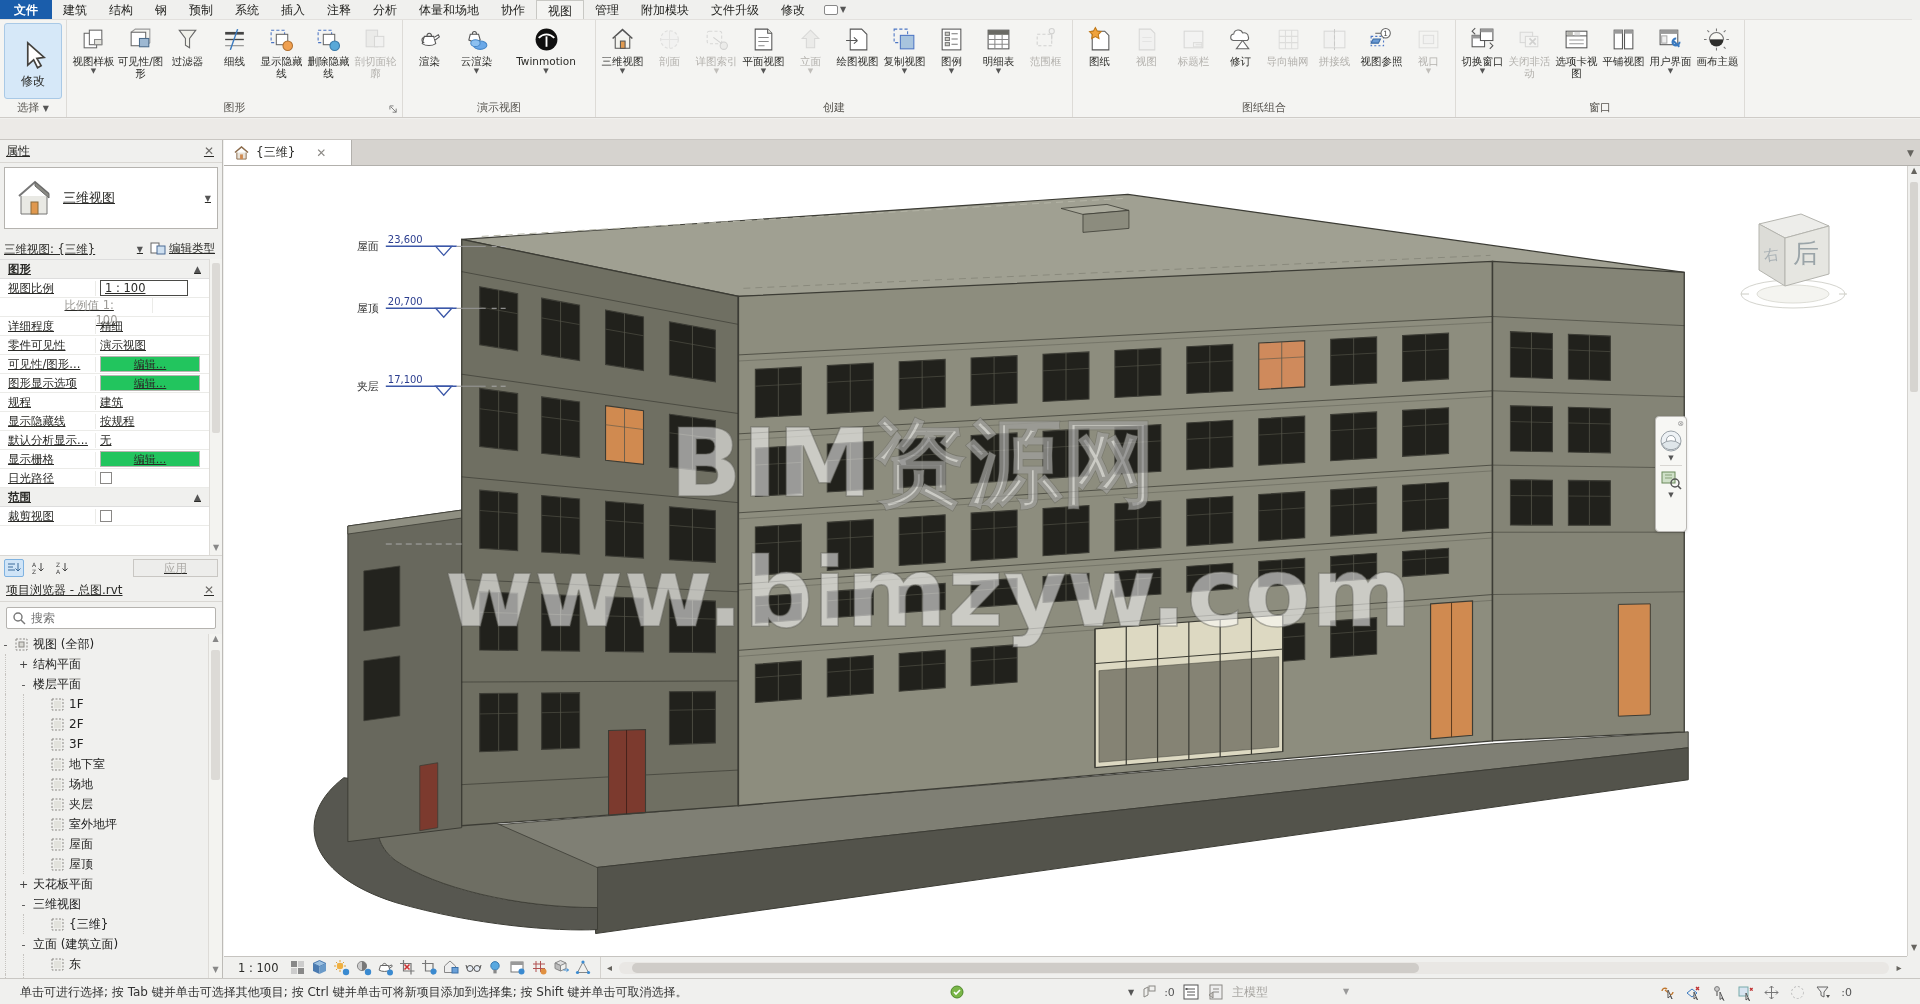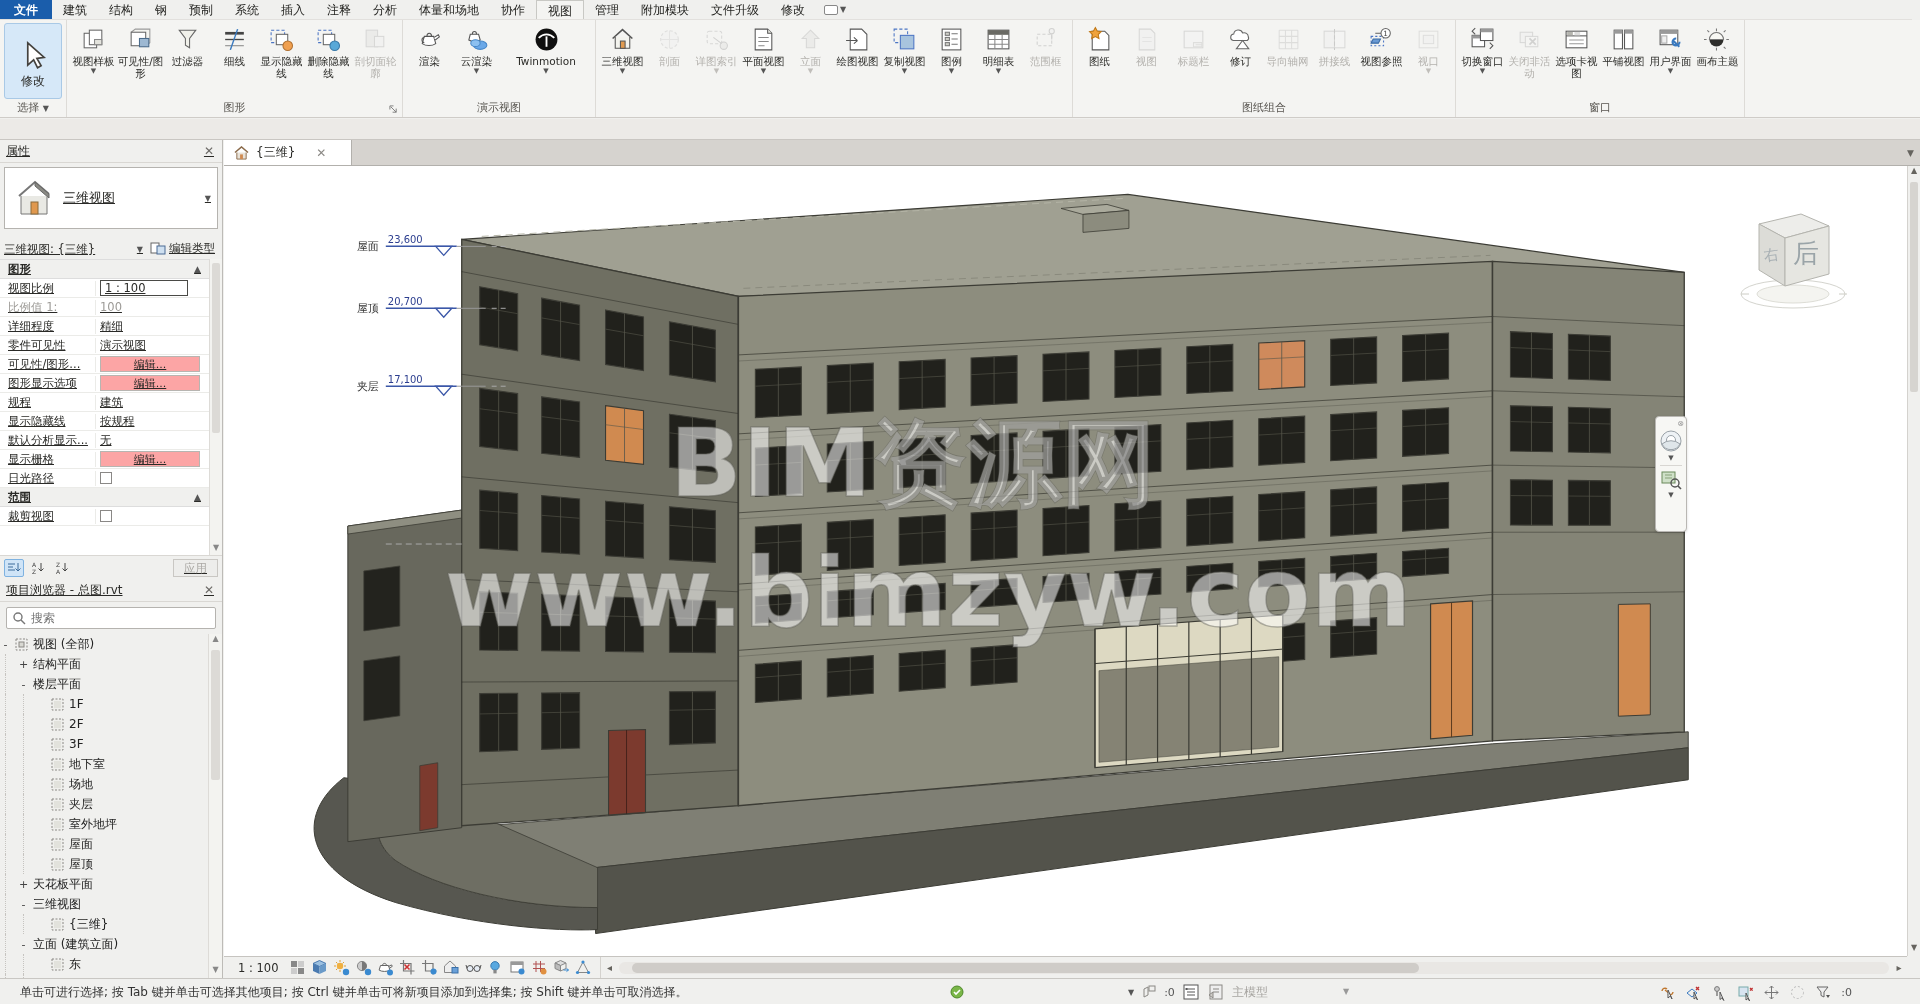--- a/index.html
+++ b/index.html
@@ -56,34 +56,34 @@
 #instbar .sel .caret { margin-left:auto; }
 #edittype { display:flex; align-items:center; gap:3px; font-size:11.5px; padding:1px 3px; }
 #propwrap { flex:none; display:flex; height:296px; }
 #propgrid { flex:1; background:#fff; border-top:1px solid #ddd; overflow:hidden; }
 .prow { display:flex; height:19px; align-items:center; border-bottom:1px solid #ebebe8; font-size:11.5px; }
 .prow .pl { width:96px; padding-left:8px; white-space:nowrap; overflow:hidden; flex:none;
   border-right:1px solid #ebebe8; }
 .prow .pv { flex:1; padding-left:4px; display:flex; align-items:center; }
 .prow.sec { background:#f0f0ee; font-weight:bold; border-bottom:1px solid #ddd; }
 .prow.sec .sc { margin-left:auto; margin-right:8px; font-weight:normal; color:#555; font-size:9px; }
-.prow.gray { color:#9c9a96; }
+.prow.gray { color:#9c9a96;flex-direction:column; }
 .pv .inbox { border:1px solid #4a4a46; background:#fff; padding:0 4px; height:16px; line-height:15px;
   min-width:88px; }
-.pv .btn { border:1px solid #b7b5b1; background:#fca5a5; height:16px; line-height:15px; text-align:center;
+.pv .btn { border:1px solid #b7b5b1; background:#22c55e; height:16px; line-height:15px; text-align:center;
   width:100px; font-size:11px; }
 .pv .chk { width:12px; height:12px; border:1px solid #8a8886; background:#fff; }
 #propscroll { width:13px; background:#f3f3f0; border-left:1px solid #dddbd7; position:relative; flex:none; }
 #propscroll .th { position:absolute; left:2px; right:2px; top:4px; height:170px; background:#dcdad6; border-radius:2px; }
 #propscroll .ar { position:absolute; left:0; right:0; height:12px; text-align:center; font-size:8px; color:#888; }
 #sortbar { height:24px; display:flex; align-items:center; padding:0 4px; gap:4px; border-top:1px solid #d9d7d3; flex:none; }
 #sortbar .sic { width:20px; height:18px; display:flex; align-items:center; justify-content:center; }
 #sortbar .sic.sel { background:#cfe4f7; border:1px solid #7fb2e0; border-radius:2px; }
 #applybtn { margin-left:auto; border:1px solid #c9c7c3; background:#ededeb; color:#aaa8a4;
-  padding:0 10px; height:18px; line-height:17px; font-size:11.5px; }
+  padding:0 30px; height:18px; line-height:17px; font-size:11.5px; }
 
 #browser { flex:1; display:flex; flex-direction:column; min-height:0; }
 #searchwrap { margin:5px 6px; flex:none; position:relative; }
 #searchwrap input { width:100%; height:22px; border:1px solid #b5b3af; border-radius:2px;
   padding:0 4px 0 24px; font-size:12px; background:#fff; color:#333; outline:none;
   font-family:inherit; }
 #searchwrap .mag { position:absolute; left:6px; top:4px; width:14px; height:14px; }
 #treewrap { flex:1; position:relative; min-height:0; }
 #tree { position:absolute; left:0; top:0; right:14px; bottom:0; overflow:hidden; }
 .trow { height:20px; display:flex; align-items:center; white-space:nowrap; font-size:12px; color:#222; }
@@ -355,20 +355,21 @@
           </div>
           <div class="rbtn dis">
             <svg class="ic" viewBox="0 0 26 26">
               <rect x="5" y="8" width="14" height="11" fill="none" stroke="#999" stroke-dasharray="3 2"></rect>
               <circle cx="19" cy="5" r="2.5" fill="#eee" stroke="#999"></circle>
               <path d="M19 7.5 V13" stroke="#999"></path>
             </svg>
             <span>范围框</span>
           </div>
         </div>
+        <div class="rlabel">创建</div>
       </div>
       <div class="rpanel">
         <div class="rbtns">
           <div class="rbtn">
             <svg class="ic" viewBox="0 0 26 26">
               <path d="M6 5 H18 L22 9 V23 H6 Z" fill="#fff" stroke="#555"></path>
               <path d="M9 1.5 l1.8 3.4 3.8 .6 -2.8 2.7 .7 3.8 -3.5 -1.8 -3.5 1.8 .7 -3.8 -2.8 -2.7 3.8 -.6 Z" fill="#f0a33c" stroke="#c07818"></path>
             </svg>
             <span>图纸</span>
           </div>

